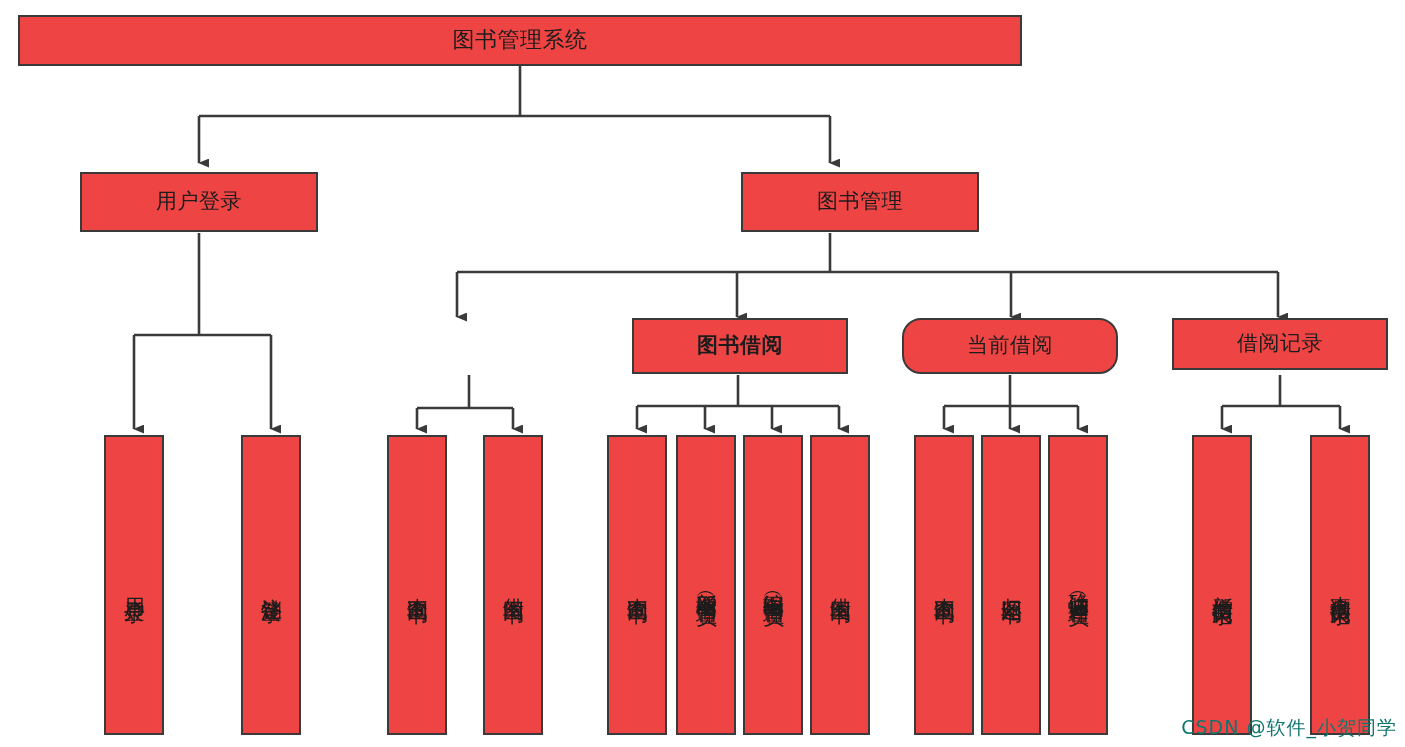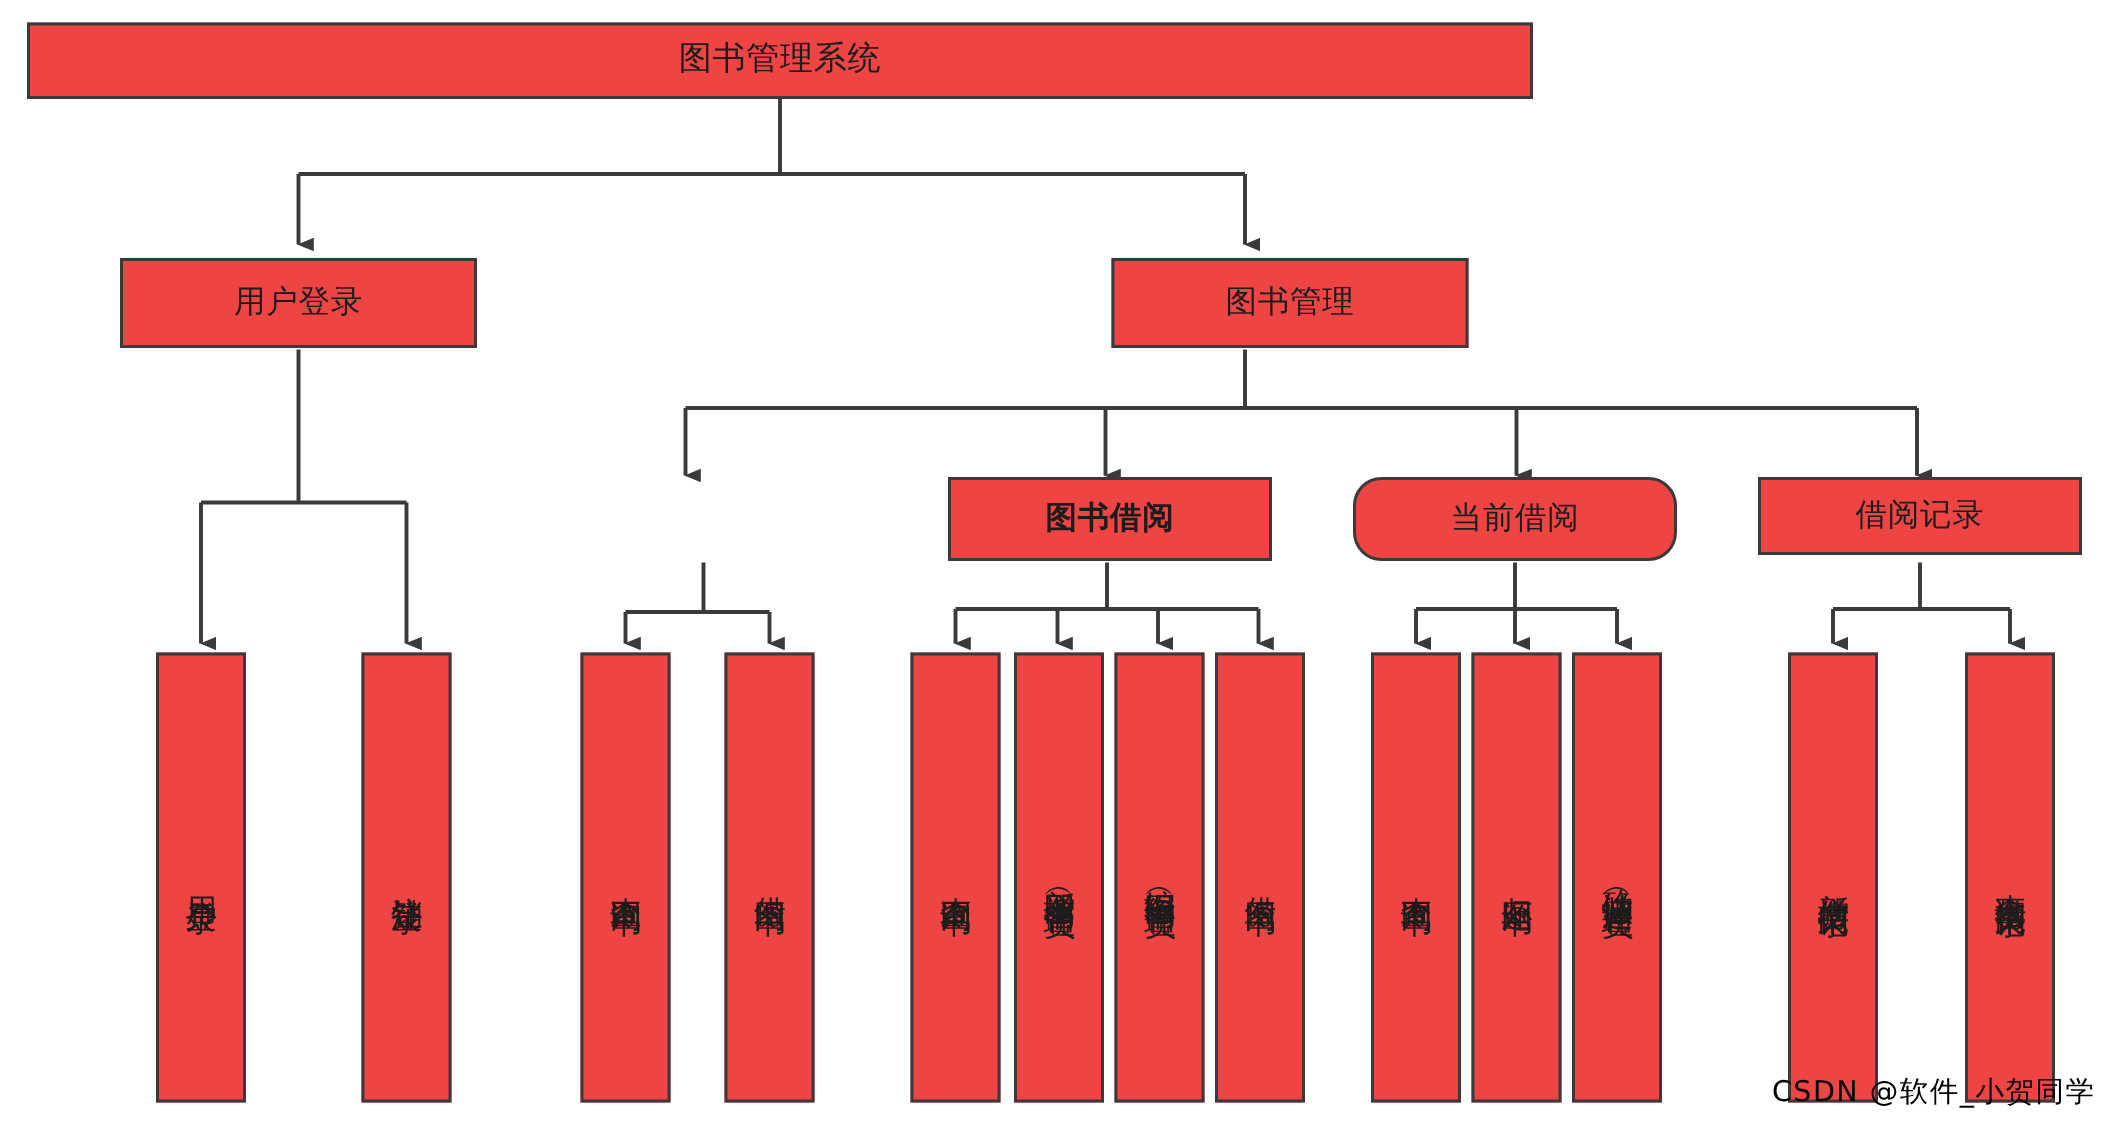--- a/index.html
+++ b/index.html
@@ -50,21 +50,21 @@
     white-space: nowrap;
   }
   .root-box .node-label-h {
     font-size: 22px;
   }
   #watermark {
     position: absolute;
     right: 8px;
     bottom: 6px;
     font-size: 19px;
-    color: #000000;
+    color: #0f766e;
     letter-spacing: 1px;
     white-space: nowrap;
     pointer-events: none;
   }
 </style>
 </head>
 <body>
 
 <div id="diagram-root">
 

